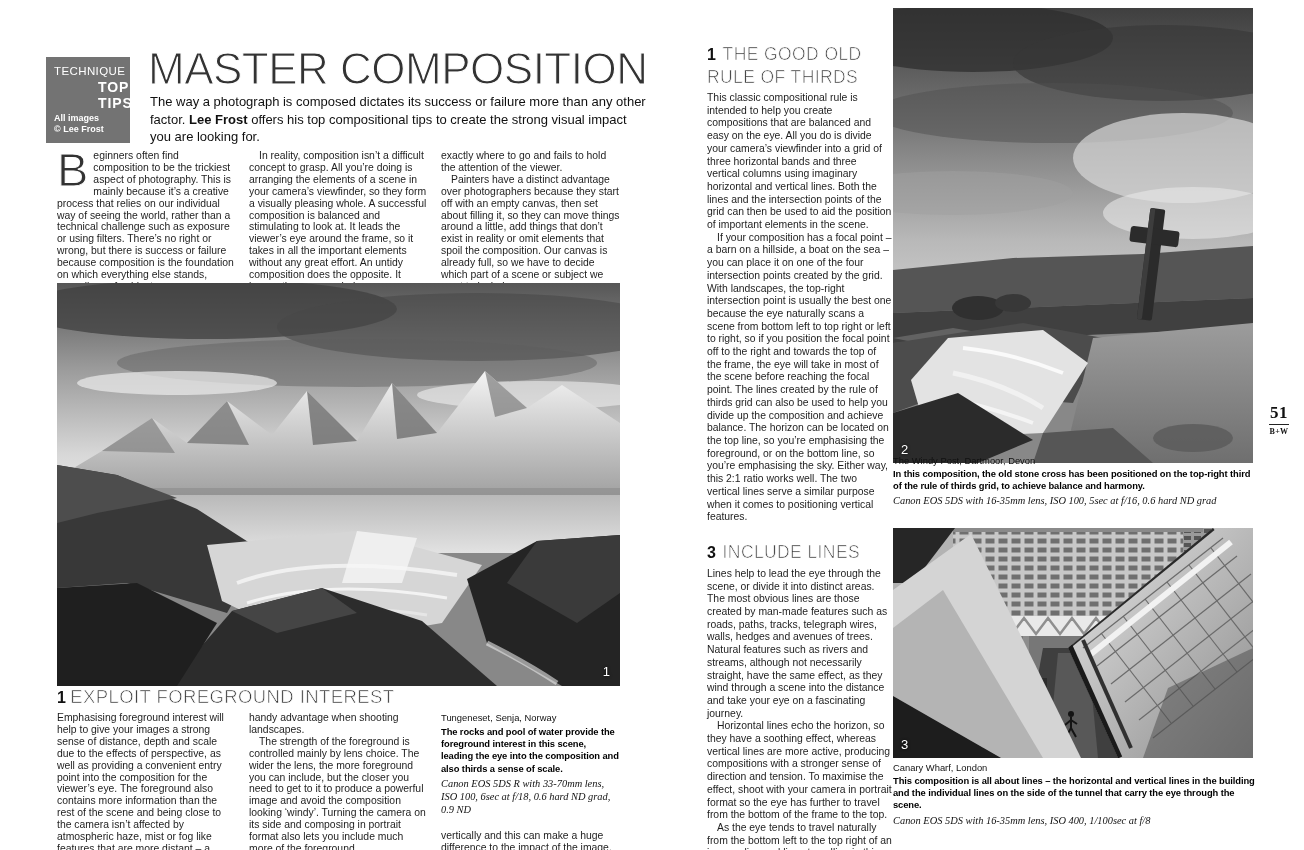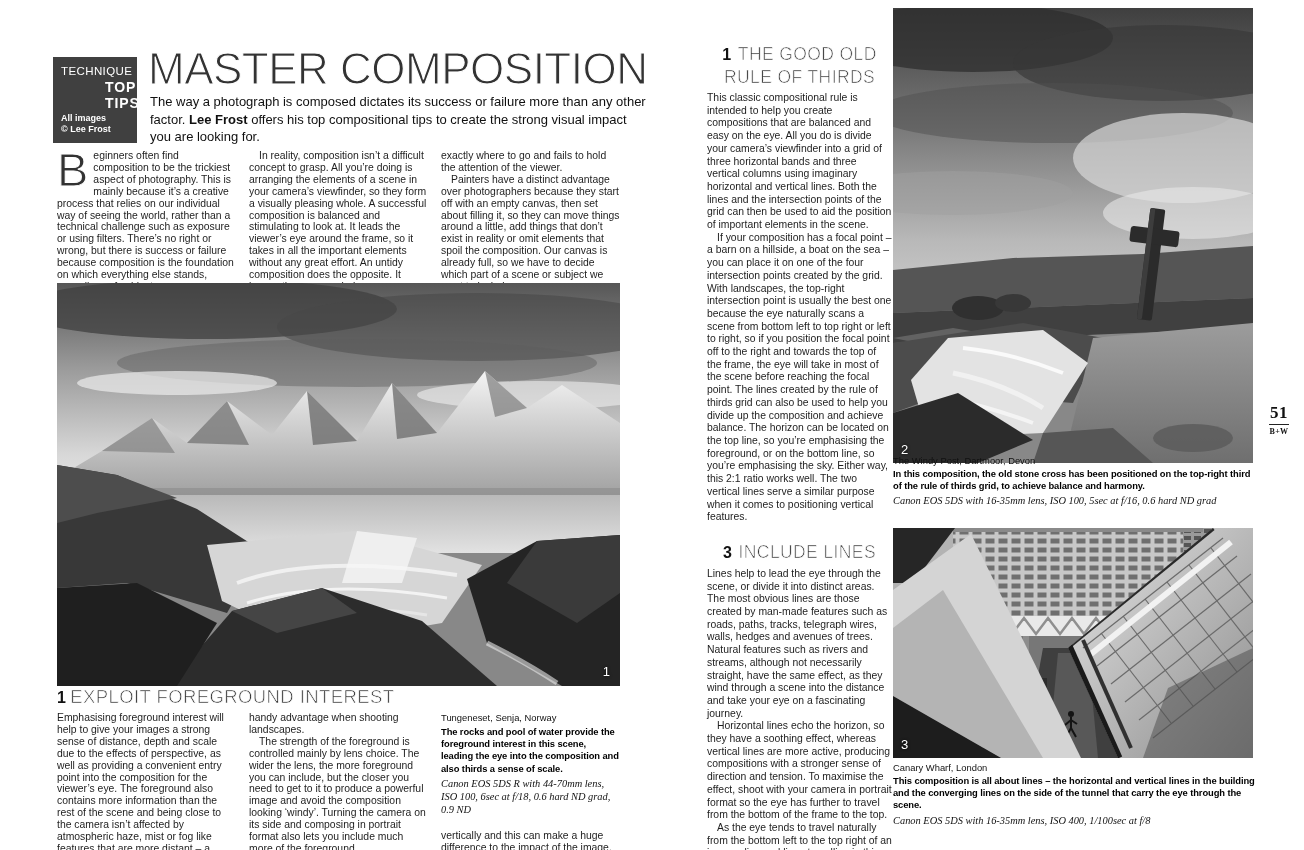--- a/index.html
+++ b/index.html
@@ -2,21 +2,21 @@
 <html><head>
 <meta charset="utf-8">
 <style>
   html,body{margin:0;padding:0;background:#ffffff;}
   body{width:1304px;height:850px;position:relative;overflow:hidden;
        font-family:"Liberation Sans",sans-serif;color:#1c1c1c;
        -webkit-font-smoothing:antialiased;}
   .abs{position:absolute;}
 
   
-  .badge{left:53px;top:57px;width:84px;height:86px;background:#404040;color:#fff;
+  .badge{left:46px;top:57px;width:84px;height:86px;background:#737373;color:#fff;
          display:flex;flex-direction:column;box-sizing:border-box;padding:8px 6px 7px 8px;}
   .badge-kicker{font-size:11.5px;letter-spacing:.4px;font-weight:400;}
   .badge-title{font-size:14px;font-weight:700;letter-spacing:.9px;margin-top:2px;margin-left:44px;}
   .badge-credit{margin-top:auto;font-size:9px;font-weight:700;line-height:1.3;}
 
   
   .title{left:148px;top:44px;margin:0;font-size:44px;font-weight:400;color:#333;
          letter-spacing:-.5px;-webkit-text-stroke:1.1px #fff;white-space:nowrap;text-align:right;}
   .standfirst{left:150px;top:93px;width:496px;margin:0;font-size:13px;line-height:17.7px;color:#101010;}
   .standfirst b{font-weight:700;}
@@ -35,21 +35,21 @@
   .photo svg{display:block;width:100%;height:100%;}
   .photo1{left:57px;top:283px;width:563px;height:403px;}
   .photo2{left:893px;top:8px;width:360px;height:455px;}
   .photo3{left:893px;top:528px;width:360px;height:230px;}
   .plabel{position:absolute;color:#fff;font-size:13px;
           text-shadow:0 0 3px rgba(0,0,0,.9);}
   .pl-br{right:10px;bottom:7px;}
   .pl-bl{left:8px;bottom:6px;}
 
   
-  .sec-head{white-space:nowrap;text-align:center;}
+  .sec-head{white-space:nowrap;}
   .sec-num{font-weight:700;font-size:16px;color:#111;}
   .sec-title{font-size:18.5px;letter-spacing:.4px;color:#333;-webkit-text-stroke:.7px #fff;}
   .fg-head{left:57px;top:686px;}
   .fg-cols{left:57px;top:712px;width:563px;}
 
   
   .cap-loc{font-size:9.4px;color:#111;margin-bottom:2px;}
   .cap-desc{font-size:9.4px;font-weight:700;line-height:1.3;color:#000;margin-bottom:2px;letter-spacing:-.1px;}
   .cap-cam{font-family:"Liberation Serif",serif;font-style:italic;font-size:10.4px;line-height:1.25;color:#111;}
   .fg-cont{margin-top:14px !important;}
@@ -159,21 +159,21 @@
     <div class="col">
       <p>Emphasising foreground interest will help to give your images a strong sense of distance, depth and scale due to the effects of perspective, as well as providing a convenient entry point into the composition for the viewer’s eye. The foreground also contains more information than the rest of the scene and being close to the camera isn’t affected by atmospheric haze, mist or fog like features that are more distant – a</p>
     </div>
     <div class="col">
       <p>handy advantage when shooting landscapes.</p>
       <p class="pind">The strength of the foreground is controlled mainly by lens choice. The wider the lens, the more foreground you can include, but the closer you need to get to it to produce a powerful image and avoid the composition looking ‘windy’.  Turning the camera on its side and composing in portrait format also lets you include much more of the foreground</p>
     </div>
     <div class="col">
       <div class="cap-loc">Tungeneset, Senja, Norway</div>
       <div class="cap-desc">The rocks and pool of water provide the foreground interest in this scene, leading the eye into the composition and also thirds a sense of scale.</div>
-      <div class="cap-cam">Canon EOS 5DS R with 44-70mm lens, ISO 100, 6sec at f/18, 0.6 hard ND grad, 0.9 ND</div>
+      <div class="cap-cam">Canon EOS 5DS R with 33-70mm lens, ISO 100, 6sec at f/18, 0.6 hard ND grad, 0.9 ND</div>
       <p class="fg-cont">vertically and this can make a huge difference to the impact of the image.</p>
     </div>
   </div>
 
   <div class="abs rcol">
     <h2 class="rhead sec-head">
       <span class="sec-num">1</span>
       <span class="sec-title">THE GOOD OLD</span><br>
       <span class="sec-title">RULE OF THIRDS</span>
     </h2>
@@ -302,21 +302,21 @@
         <path d="M176,118 L226,230" stroke="#1a1a1a" stroke-width="7" fill="none"></path>
         <path d="M190,112 L238,220" stroke="#303030" stroke-width="4" fill="none"></path>
         <polygon points="250,230 275,160 360,120 360,230" fill="#4a4a4a" opacity="0.5"></polygon>
       </g>
     </svg>
     <span class="plabel pl-bl">3</span>
   </div>
 
   <div class="abs cap3">
     <div class="cap-loc">Canary Wharf, London</div>
-    <div class="cap-desc">This composition is all about lines – the horizontal and vertical lines in the building and the converging lines on the side of the tunnel that carry the eye through the scene.</div>
+    <div class="cap-desc">This composition is all about lines – the horizontal and vertical lines in the building and the individual lines on the side of the tunnel that carry the eye through the scene.</div>
     <div class="cap-cam">Canon EOS 5DS with 16-35mm lens, ISO 400, 1/100sec at f/8</div>
   </div>
 
   <div class="abs pageno">
     <div class="pageno-num">51</div>
     <div class="pageno-rule"></div>
     <div class="pageno-brand">B+W</div>
   </div>
 
 </div>

